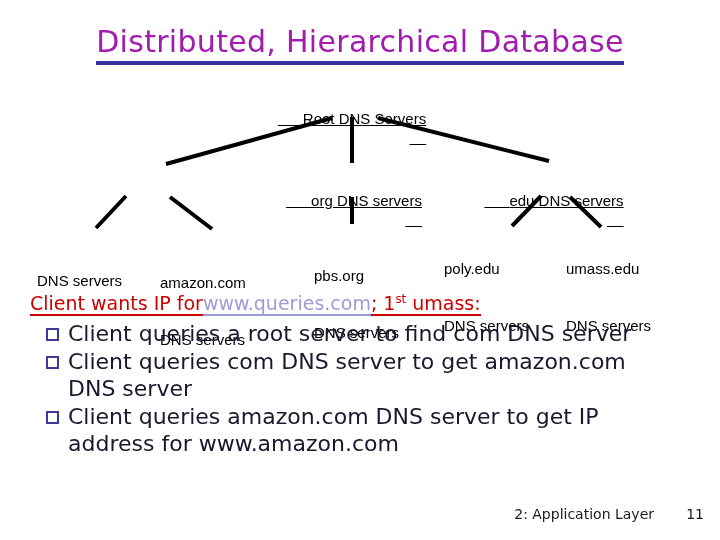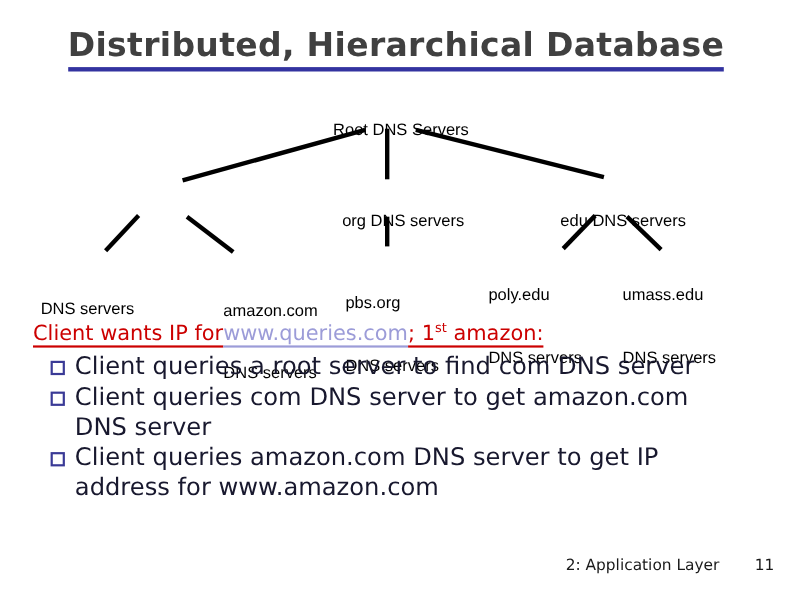--- a/index.html
+++ b/index.html
@@ -20,23 +20,23 @@
   
   #title {
     position: absolute;
     left: 0;
     top: 24px;
     width: 720px;
     text-align: center;
     font-family: "DejaVu Sans", sans-serif;
     font-size: 30px;
     line-height: 36px;
-    font-weight: 700;
+    font-weight: 400;
     letter-spacing: 0.3px;
-    color: #404040;
+    color: #a21caf;
     white-space: nowrap;
   }
   #title .tx {
     display: inline-block;
     border-bottom: 4px solid #3333A0;
     padding-bottom: 1px;
   }
 
   
   #tree {
@@ -53,22 +53,23 @@
   }
   .node {
     position: absolute;
     font-family: "Liberation Sans", sans-serif;
     font-size: 15px;
     line-height: 19px;
     color: #000000;
     white-space: pre;
   }
   .node.center {
-    text-align: left;
+    text-align: right;
     transform: translateX(-50%);
+    text-decoration: underline;
   }
 
   
   #body {
     position: absolute;
     left: 30px;
     top: 291px;
     width: 660px;
   }
   .lede {
@@ -188,21 +189,21 @@
       <span>org DNS servers</span>
     </div>
     <div class="node center" style="left:554px; top:172px;">
       <span>edu DNS servers</span>
     </div>
 
     <div class="node" style="left:37px; top:233px;">
       <div>DNS servers</div>
     </div>
 
-    <div class="node" style="left:160px; top:235px;margin-left:43px;">
+    <div class="node" style="left:160px; top:235px;">
       <div>amazon.com</div>
       <div>DNS servers</div>
     </div>
 
     <div class="node" style="left:314px; top:228px;">
       <div>pbs.org</div>
       <div>DNS servers</div>
     </div>
 
     <div class="node" style="left:444px; top:221px;">
@@ -213,21 +214,21 @@
     <div class="node" style="left:566px; top:221px;">
       <div>umass.edu</div>
       <div>DNS servers</div>
     </div>
 
   </div>
 
   <div id="body">
 
     <div class="lede">
-      <span class="u">Client wants IP for </span><span class="link">www.queries.com</span><span class="u"><span>; 1</span><sup>st</sup><span> amazon:</span></span>
+      <span class="u">Client wants IP for </span><span class="link">www.queries.com</span><span class="u"><span>; 1</span><sup>st</sup><span> umass:</span></span>
     </div>
 
     <ul class="bullets">
       <li>
         <span class="sq"></span>
         <span class="txt">Client queries a root server to find com DNS server</span>
       </li>
       <li>
         <span class="sq"></span>
         <span class="txt">Client queries com DNS server to get amazon.com DNS server</span>

